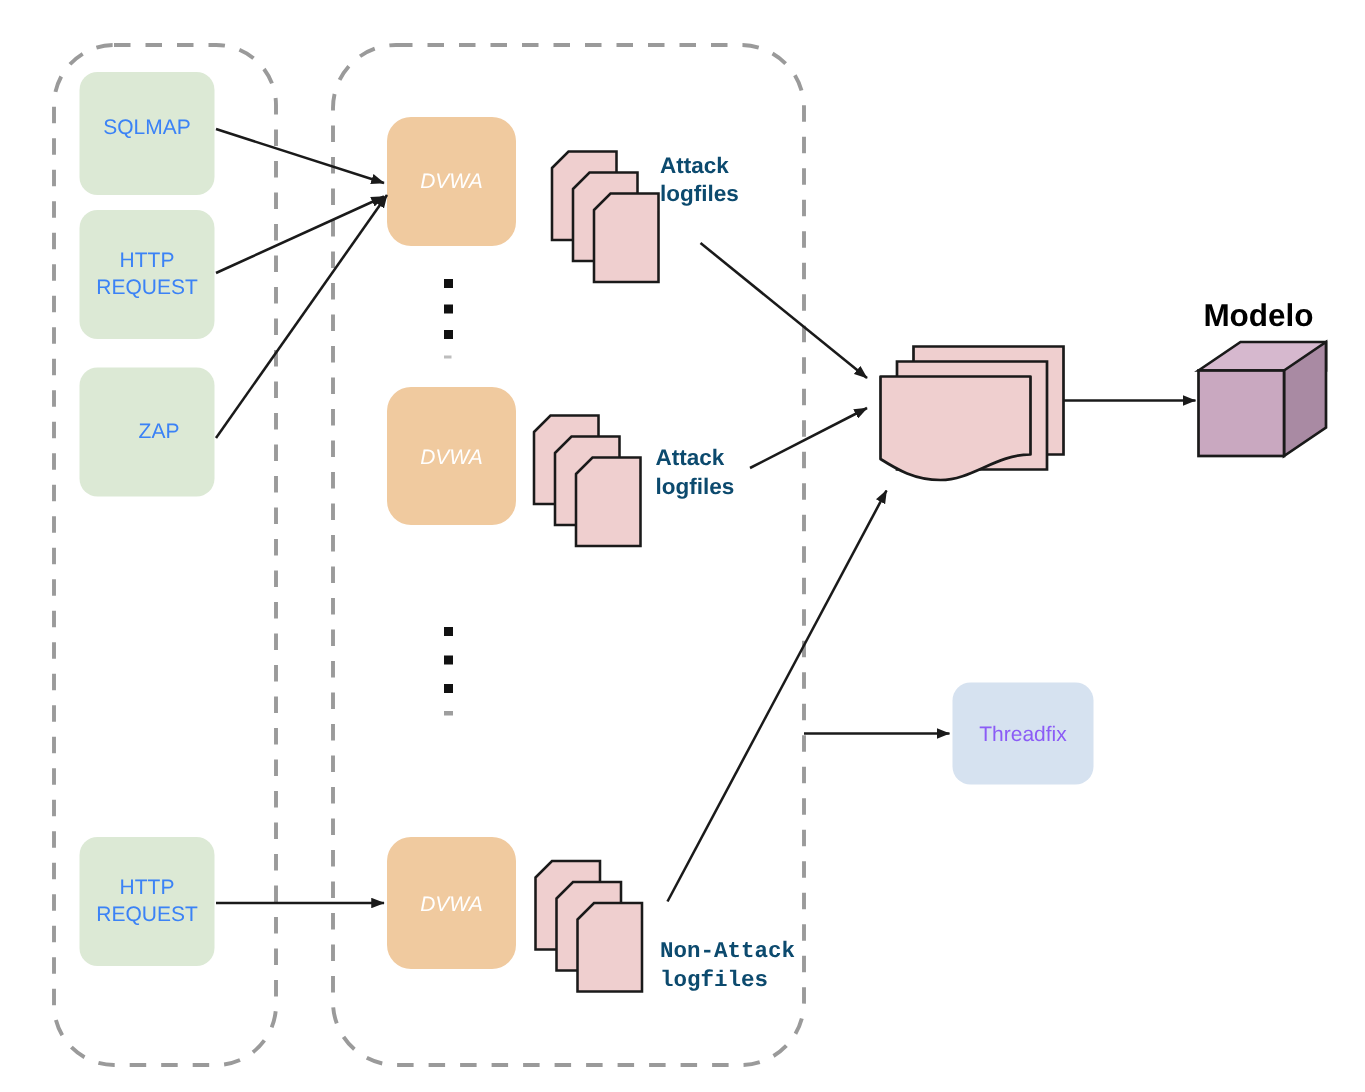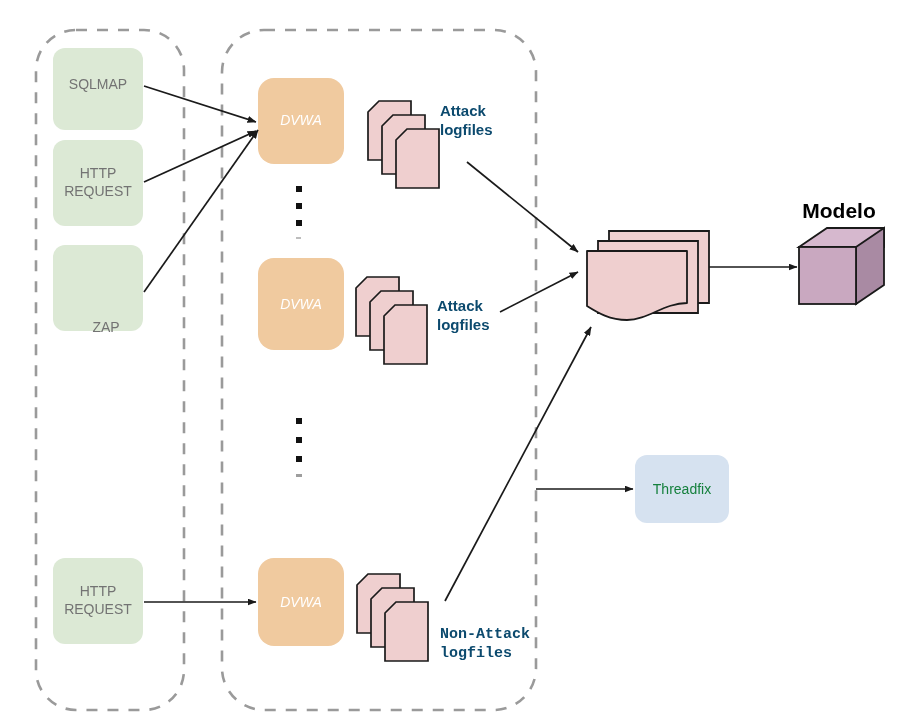--- a/index.html
+++ b/index.html
@@ -26,30 +26,30 @@
     height: 728px;
   }
   .node-label {
     position: absolute;
     text-align: center;
     pointer-events: none;
     line-height: 1.25;
   }
   .lbl-green {
     font-size: 14px;
-    color: #737373;
+    color: #3b82f6;
   }
   .lbl-dvwa {
     font-size: 14px;
     color: #ffffff;
     font-style: italic;
   }
   .lbl-blue {
     font-size: 14px;
-    color: #15803d;
+    color: #8b5cf6;
   }
   .lbl-bold {
     font-size: 15px;
     font-weight: bold;
     color: #0c4a6e;
     text-align: left;
   }
   .lbl-modelo {
     font-size: 21px;
     font-weight: bold;
@@ -160,21 +160,21 @@
     </g>
   </svg>
 
   <div class="node-label lbl-green" style="left:53px; top:76px; width:90px;">SQLMAP</div>
 
   <div class="node-label lbl-green" style="left:53px; top:165px; width:90px;">
     <div>HTTP</div>
     <div>REQUEST</div>
   </div>
 
-  <div class="node-label lbl-green" style="left:53px; top:279px; width:106px;margin-top:40px;">ZAP</div>
+  <div class="node-label lbl-green" style="left:53px; top:279px; width:106px;">ZAP</div>
 
   <div class="node-label lbl-green" style="left:53px; top:583px; width:90px;">
     <div>HTTP</div>
     <div>REQUEST</div>
   </div>
 
   <div class="node-label lbl-dvwa" style="left:258px; top:112px; width:86px;">DVWA</div>
   <div class="node-label lbl-dvwa" style="left:258px; top:296px; width:86px;">DVWA</div>
   <div class="node-label lbl-dvwa" style="left:258px; top:594px; width:86px;">DVWA</div>
 

